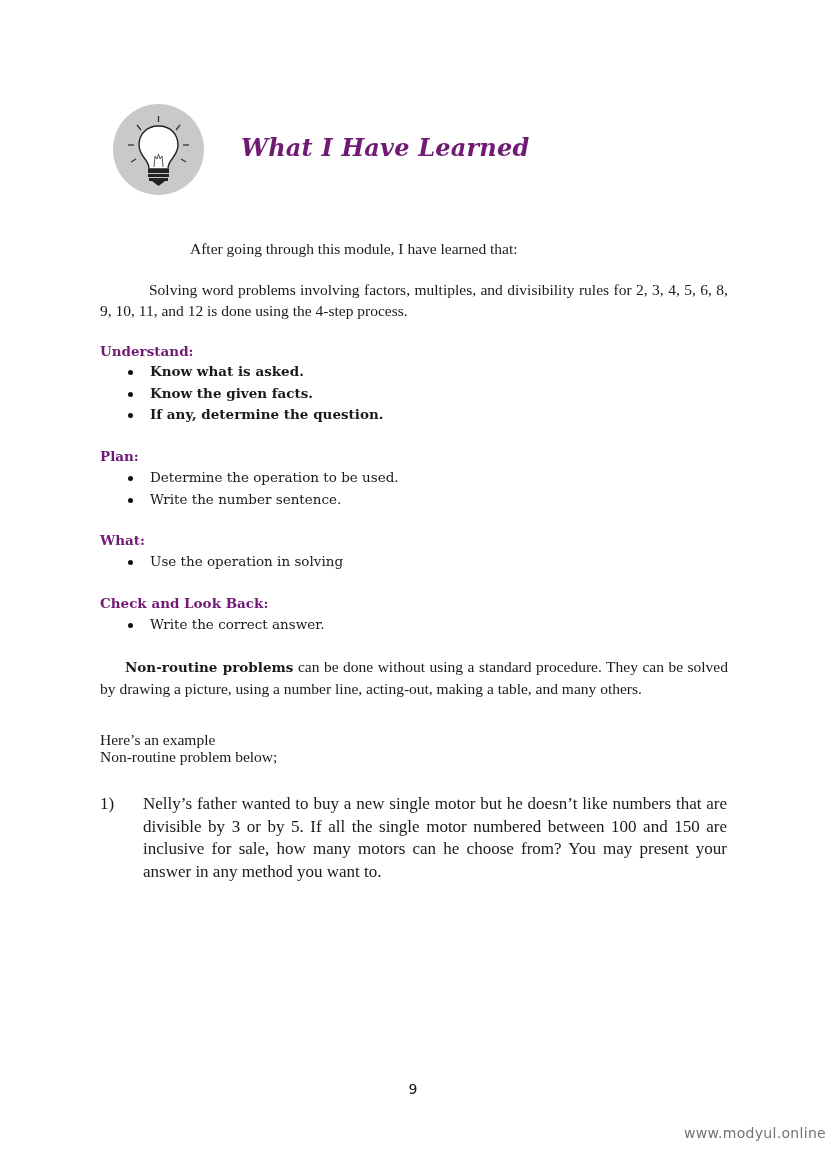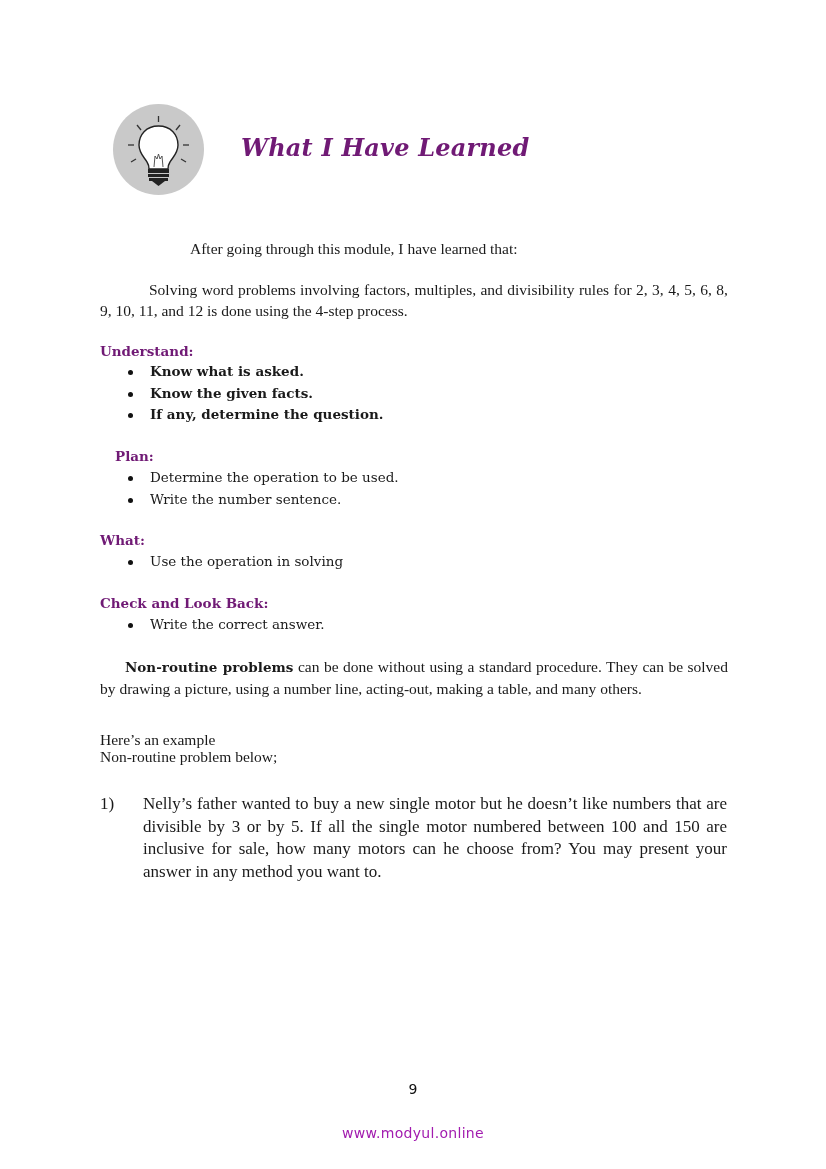--- a/index.html
+++ b/index.html
@@ -26,21 +26,21 @@
     .para2 .indent { display: inline-block; width: 25px; }
     .para2 b { font-family: "DejaVu Serif", serif; font-weight: bold; font-size: 13.5px; }
     .example1 { position: absolute; left: 100px; top: 729px; white-space: nowrap; }
     .example2 { position: absolute; left: 100px; top: 746px; white-space: nowrap; }
 
     .problem { position: absolute; left: 100px; top: 793px; width: 628px; }
     .problem .num { position: absolute; left: 0; top: 0; font-family: "Liberation Serif", serif; font-size: 17px; line-height: 22.5px; }
     .problem .text { position: absolute; left: 43px; top: 0; width: 584px; text-align: justify; font-family: "Liberation Serif", serif; font-size: 17px; line-height: 22.5px; }
 
     .page-number { position: absolute; left: 0; width: 826px; top: 1081px; text-align: center; font-family: "DejaVu Sans", sans-serif; font-size: 14px; color: #111; }
-    .watermark { position: absolute; left: 0; width: 826px; top: 1125px; text-align: center; font-family: "DejaVu Sans", sans-serif; font-size: 14px; color: #a21caf; letter-spacing: 0.3px; }
+    .watermark { position: absolute; left: 0; width: 826px; top: 1125px; text-align: right; font-family: "DejaVu Sans", sans-serif; font-size: 14px; color: #737373; letter-spacing: 0.3px; }
   </style>
 </head>
 <body>
 
 <div class="page">
 
   <div class="header">
     <div class="icon-circle">
       <svg width="91" height="91" viewBox="0 0 91 91">
         <g stroke="#333" stroke-width="1.3" fill="none">
@@ -67,21 +67,21 @@
 
   <div class="para1 serif"><span class="indent"></span><span>Solving word problems involving factors, multiples, and divisibility rules for 2, 3, 4, 5, 6, 8, 9, 10, 11, and 12 is done   using the 4-step process.</span></div>
 
   <div class="section-h" style="top:343px;">Understand:</div>
   <ul class="bullets" style="top:361px;font-weight:bold;">
     <li><span class="dot"></span><span>Know what is asked.</span></li>
     <li><span class="dot"></span><span>Know the given facts.</span></li>
     <li><span class="dot"></span><span>If any, determine the question.</span></li>
   </ul>
 
-  <div class="section-h" style="top:448px;margin-left:15px;">Plan:</div>
+  <div class="section-h" style="top:448px;">Plan:</div>
   <ul class="bullets" style="top:467px;">
     <li><span class="dot"></span><span>Determine the operation to be used.</span></li>
     <li><span class="dot"></span><span>Write the number sentence.</span></li>
   </ul>
 
   <div class="section-h" style="top:532px;">What:</div>
   <ul class="bullets" style="top:551px;">
     <li><span class="dot"></span><span>Use the operation in solving</span></li>
   </ul>
 

